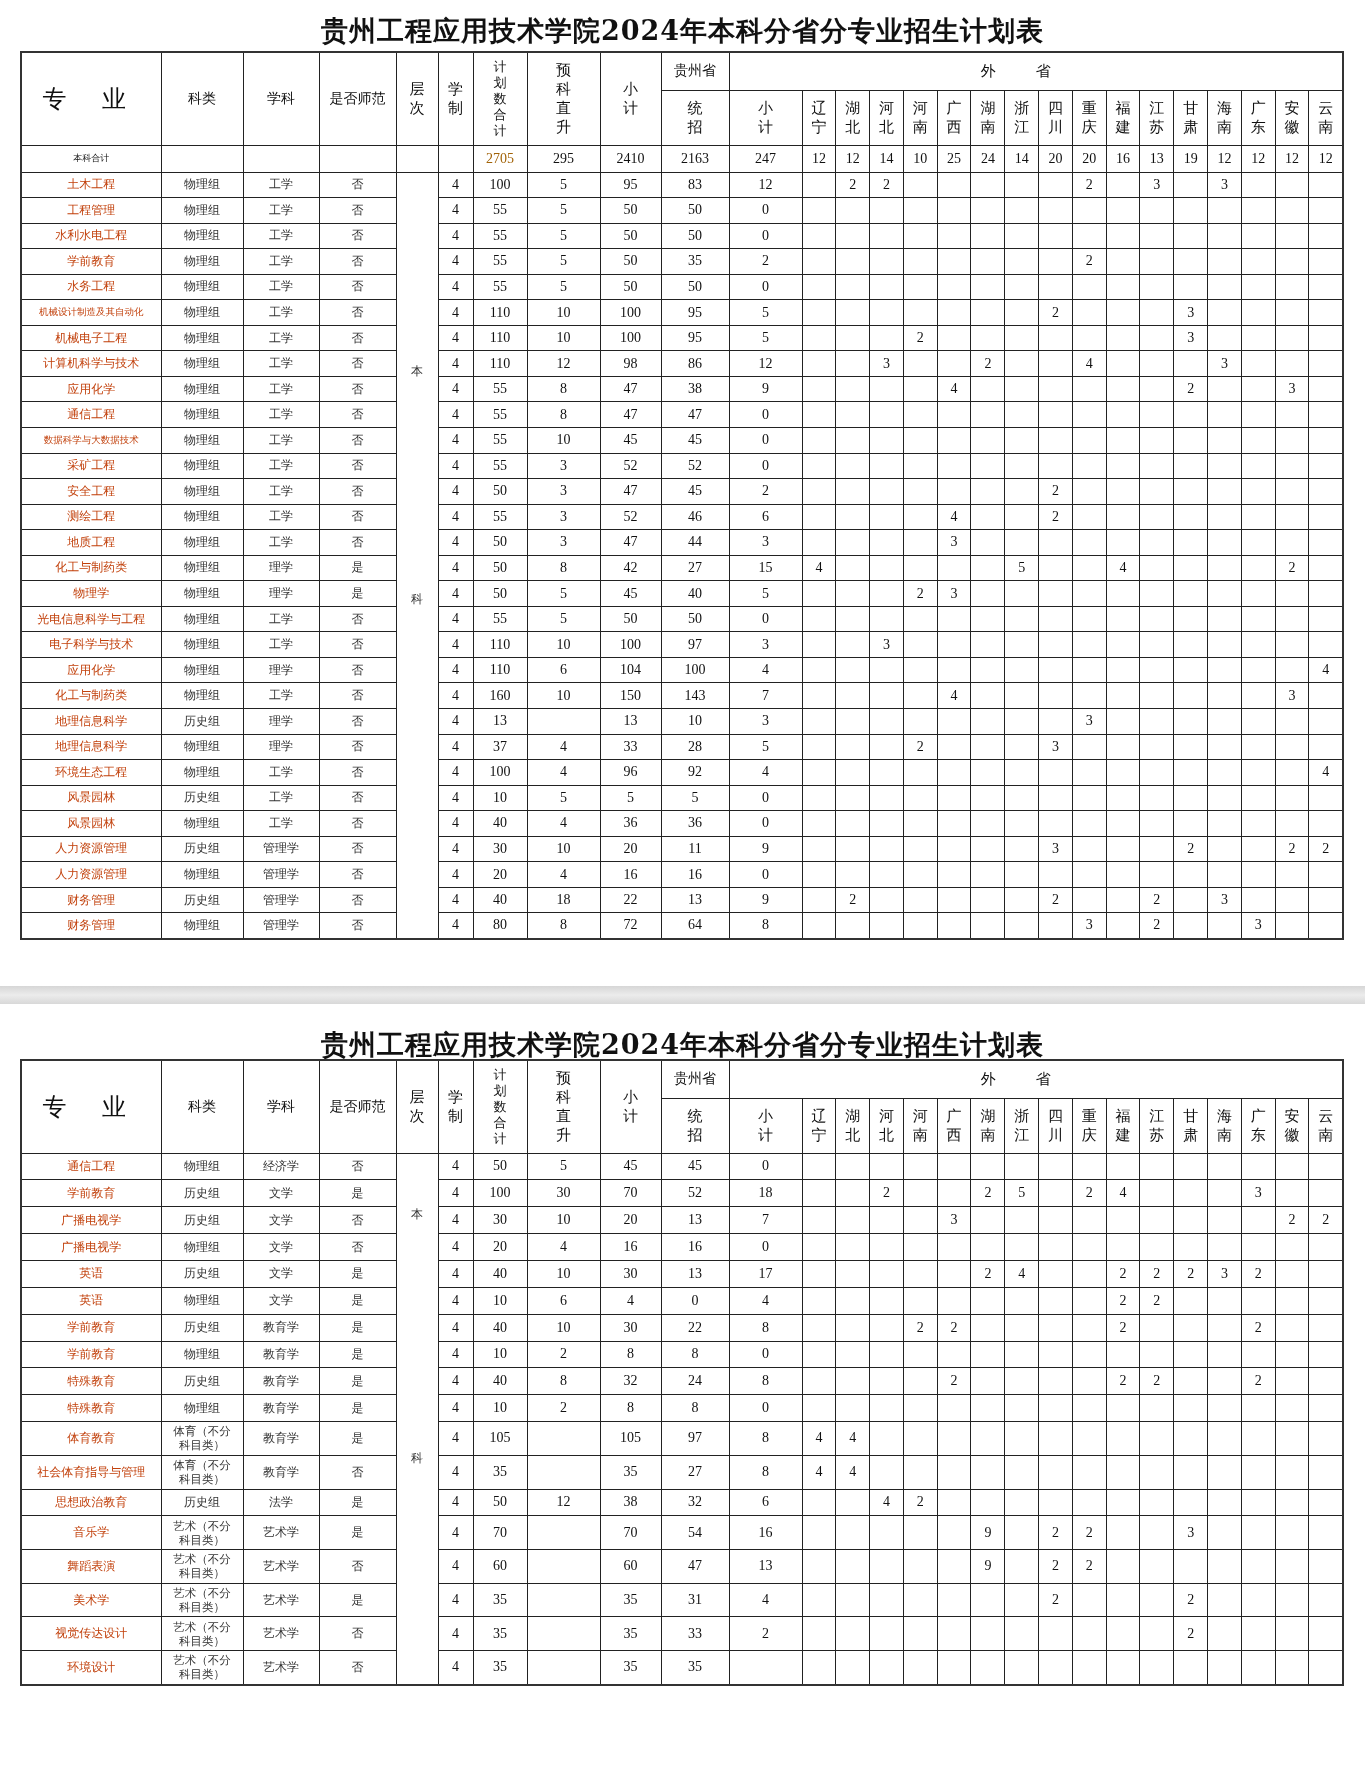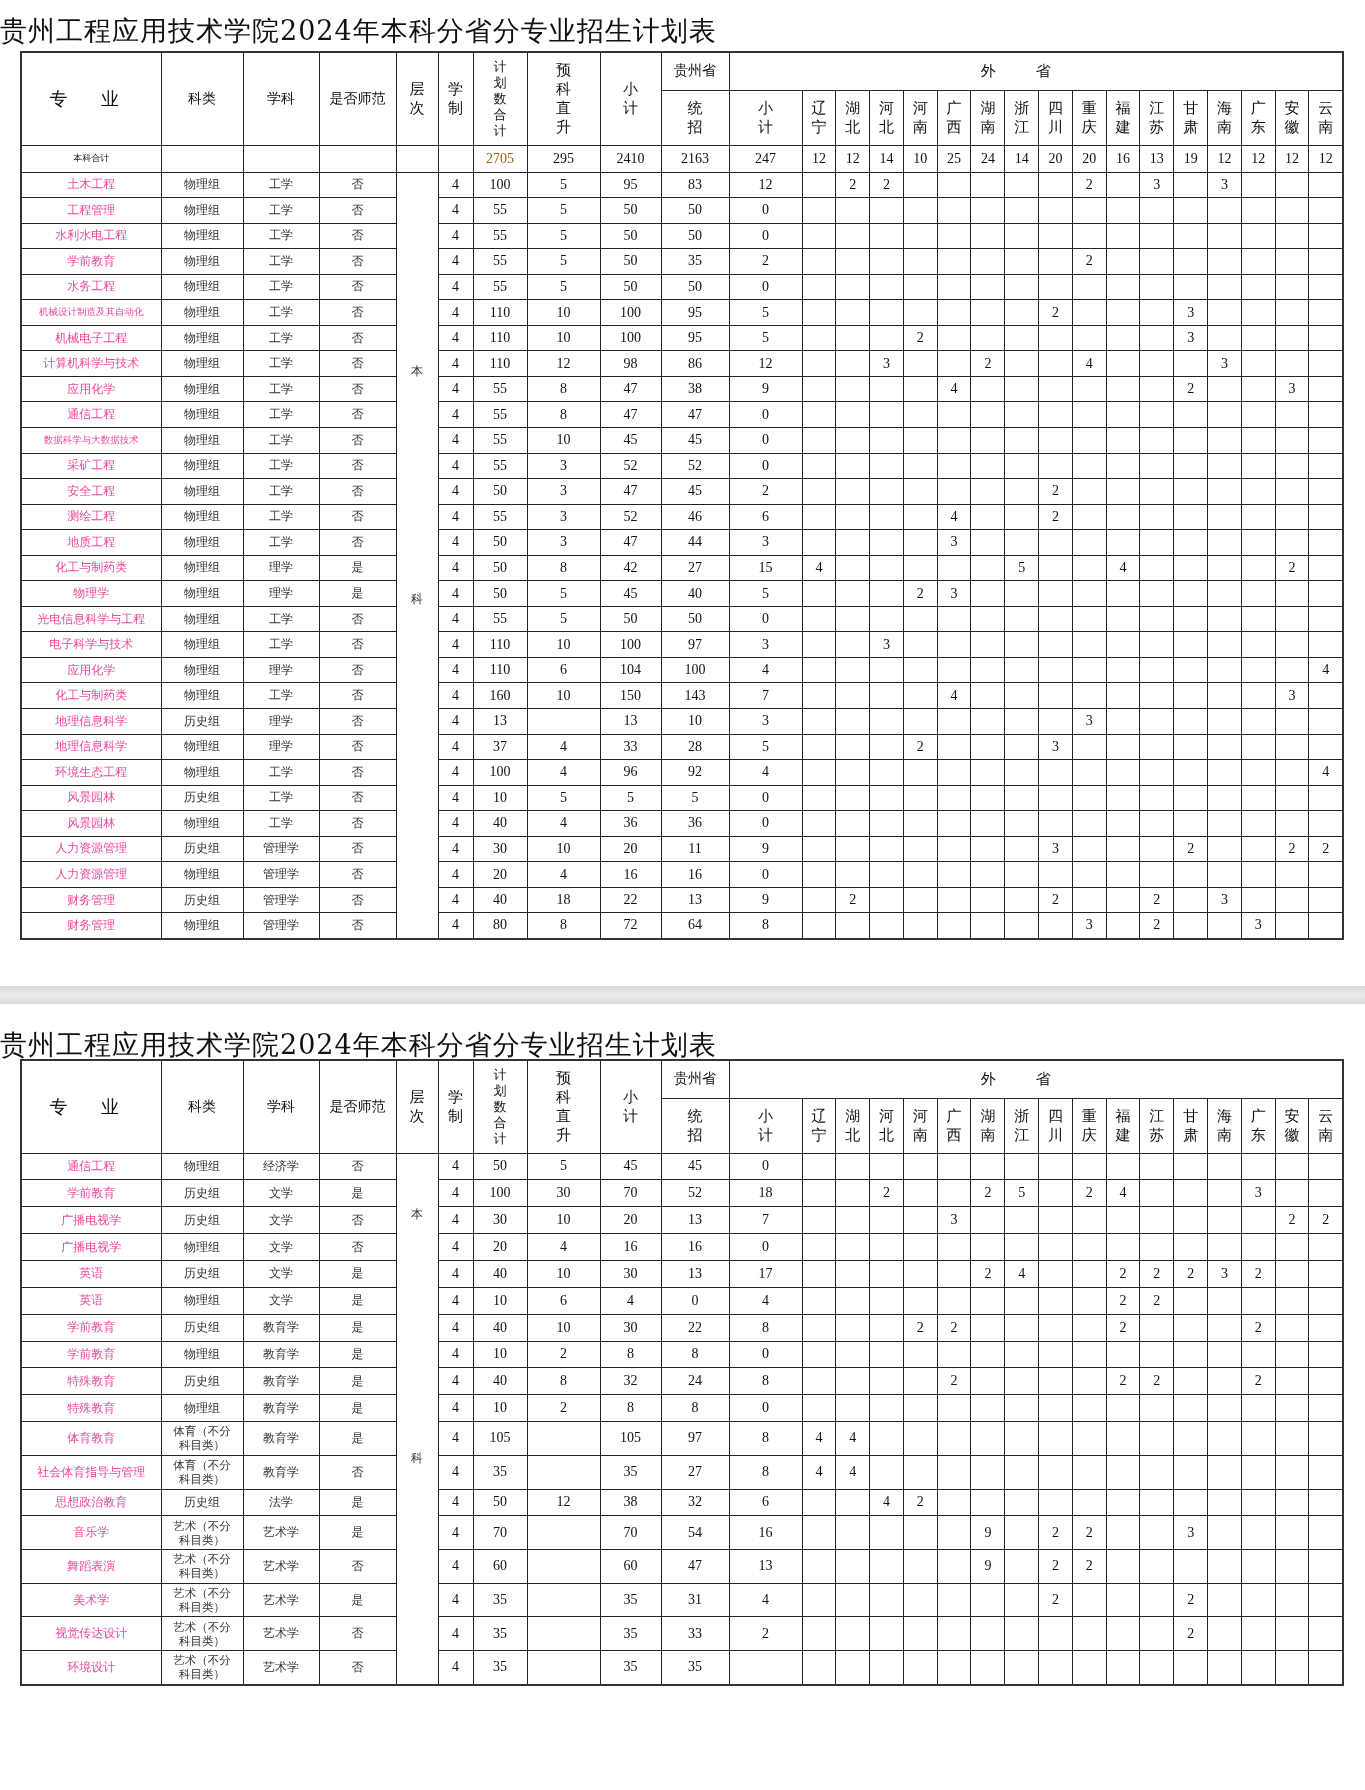--- a/index.html
+++ b/index.html
@@ -1,37 +1,37 @@
 <!DOCTYPE html>
 <html><head>
 <meta charset="utf-8">
 <style>
   html, body { margin: 0; padding: 0; background: #ffffff; }
   body { width: 1365px; height: 1790px; position: relative; overflow: hidden;
          font-family: "DejaVu Serif", "Liberation Serif", serif; color: #111; }
   .sheet { position: absolute; left: 0; width: 1365px; }
   .sheet1 { top: 0; }
   .sheet2 { top: 1010px; }
-  .title { position: absolute; left: 0; width: 1365px; text-align: left;
-           font-size: 27px; font-weight: normal; letter-spacing: 1px; line-height: 34px; }
+  .title { position: absolute; left: 0; width: 1365px; text-align: center;
+           font-size: 27px; font-weight: bold; letter-spacing: 1px; line-height: 34px; }
   .sheet1 .title { top: 14px; }
   .sheet2 .title { top: 14px; }
   table.plan { position: absolute; left: 20px; top: 51px; width: 1322px; border-collapse: collapse;
                table-layout: fixed; border: 2px solid #333; }
   table.plan td, table.plan th { border: 1px solid #222; padding: 0; text-align: center;
                vertical-align: middle; font-weight: normal; overflow: hidden; }
   th { font-family: "DejaVu Sans", "Liberation Sans", sans-serif; font-size: 14px; color: #111; }
-  th.big { font-size: 18px; font-weight: bold; letter-spacing: 14px; }
+  th.big { font-size: 24px; font-weight: bold; letter-spacing: 14px; }
   th.vert { line-height: 16px; font-size: 13px; }
   th.vert2 { line-height: 19px; font-size: 15px; }
   th.prov { font-size: 15px; line-height: 19px; }
   th.gz { font-size: 14px; font-weight: bold; }
   th.outer { font-size: 15px; font-weight: bold; letter-spacing: 40px; }
   td { font-size: 14px; font-family: "Liberation Serif", "DejaVu Serif", serif; }
-  td.name { font-family: Liberation Serif, serif; font-size: 12px; color: #ec4899; white-space: nowrap; }
+  td.name { font-family: Liberation Serif, serif; font-size: 12px; color: #c2410c; white-space: nowrap; }
   td.name.small { font-size: 9.5px; letter-spacing: 0; }
   td.cat, td.disc, td.norm { font-family: "DejaVu Sans", "Liberation Sans", sans-serif; font-size: 12px; color: #333; }
   td.cat.two { font-size: 11.5px; line-height: 14px; }
   td.level { border-top: none; border-bottom: none; font-family: "DejaVu Sans", sans-serif; font-size: 12px; color: #333; }
   td.total-label { font-family: "DejaVu Sans", sans-serif; font-size: 9px; font-weight: bold; }
   td.red { color: #a16207; }
   tr.hdr1 { height: 38px; }
   tr.hdr2 { height: 55px; }
   tr.tot { height: 27px; }
   tr.r { height: 25.5px; }

